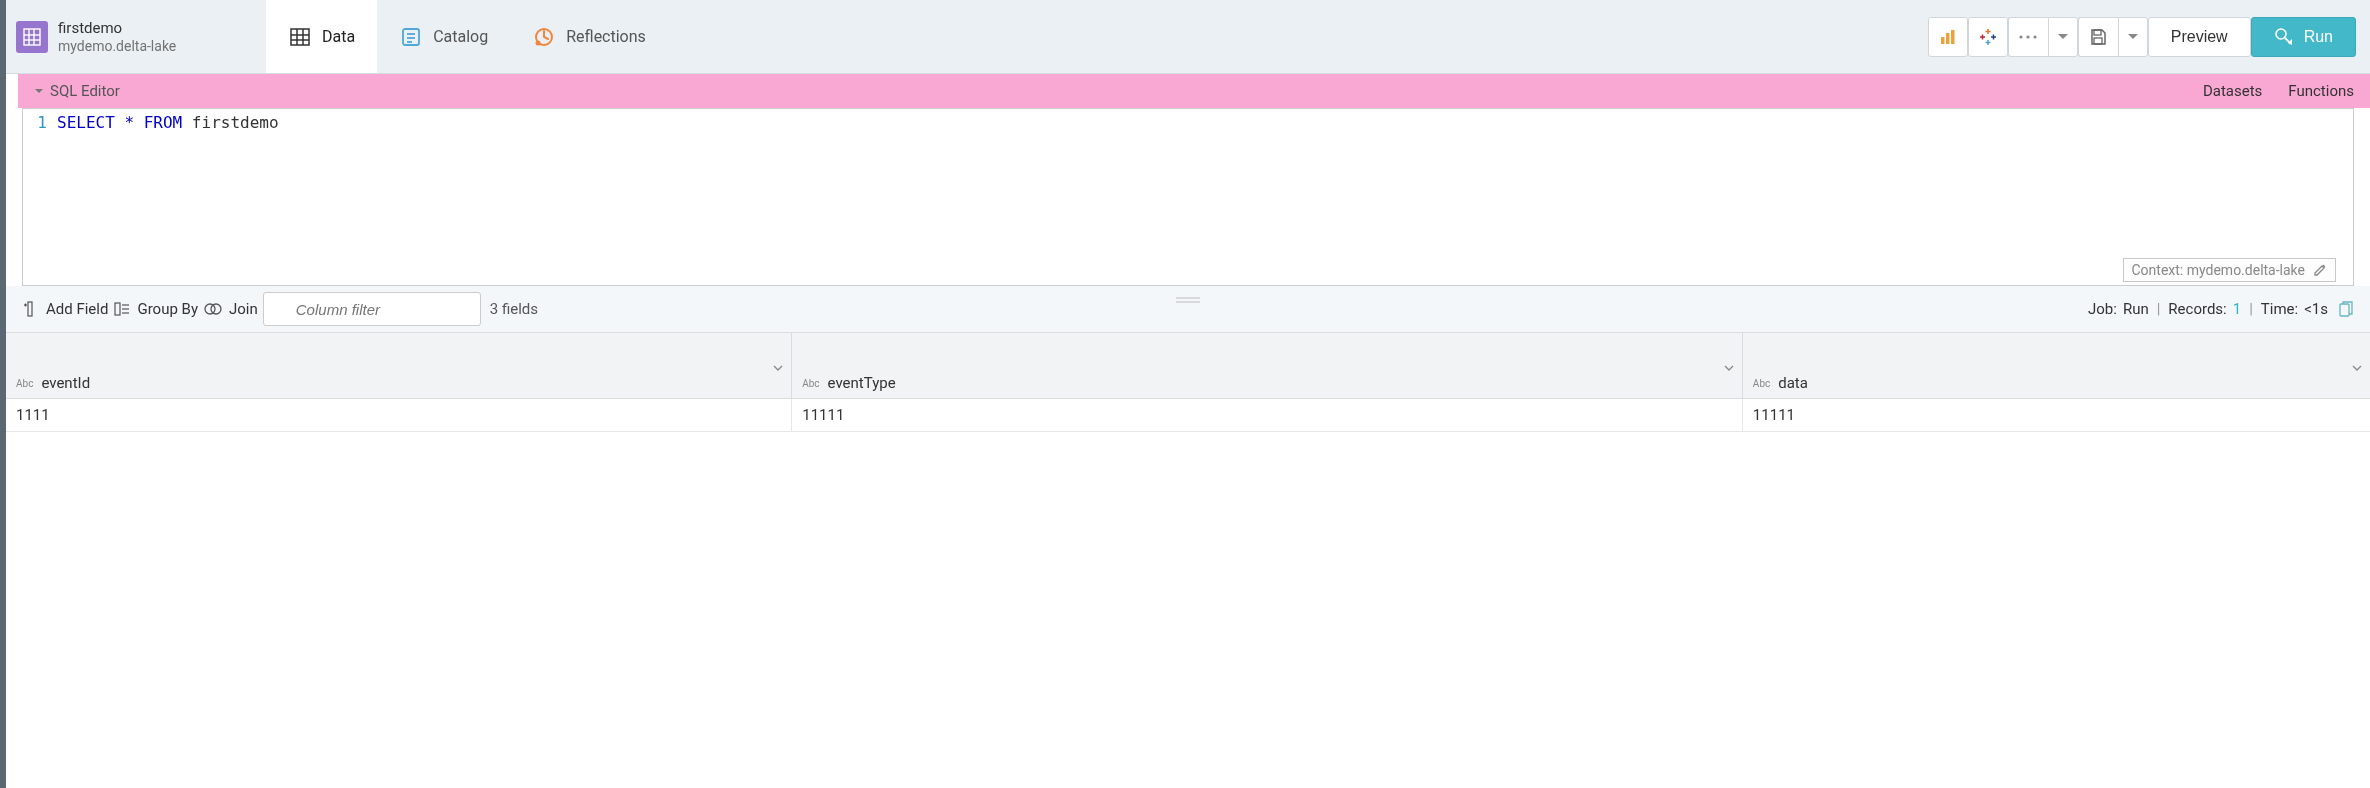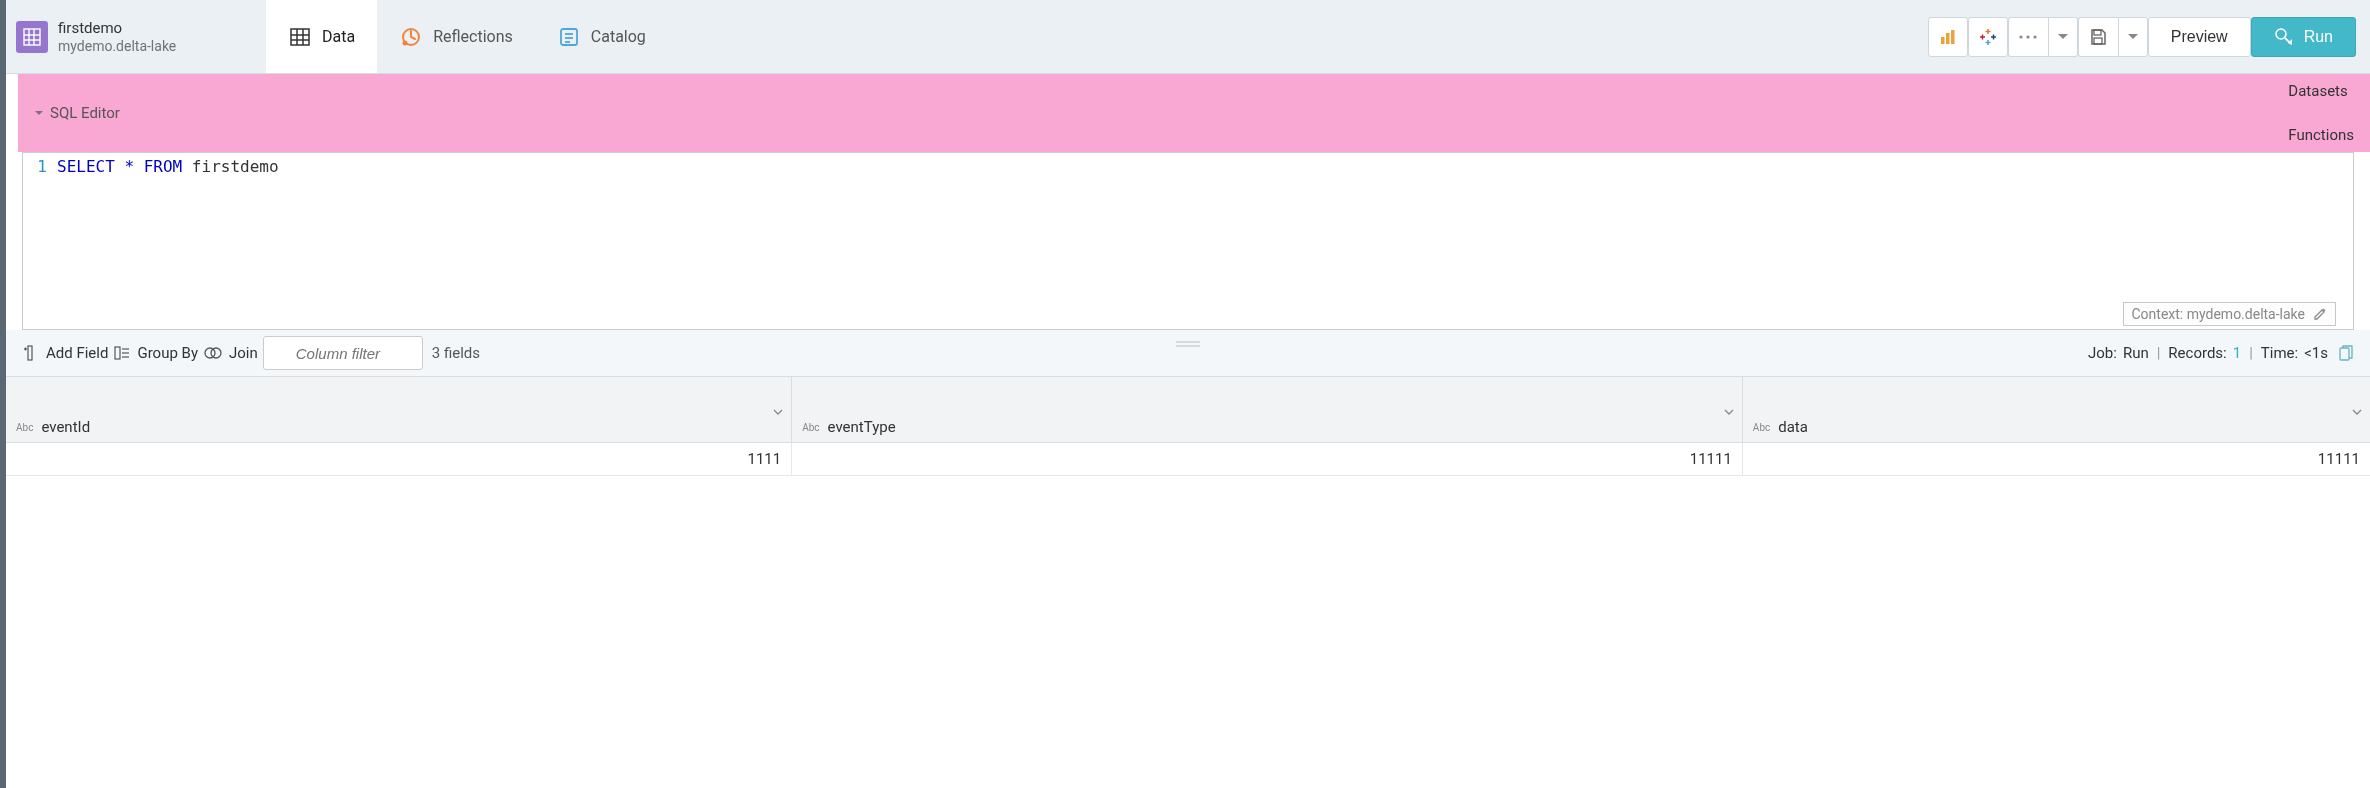--- a/index.html
+++ b/index.html
@@ -22,50 +22,50 @@
     .toolbar { display: flex; align-items: center; padding: 0 14px; }
     .tool-btn { height: 40px; min-width: 40px; border: 1px solid #d0d7dc; border-radius: 3px; background: #fff; display: inline-flex; align-items: center; justify-content: center; cursor: pointer; }
     .split-btn { display: inline-flex; }
     .split-btn .tool-btn:first-child { border-radius: 3px 0 0 3px; border-right: none; }
     .split-btn .tool-btn:last-child { border-radius: 0 3px 3px 0; min-width: 30px; }
     .preview-btn { padding: 0 22px; font-size: 16px; color: #333; }
     .run-btn { padding: 0 22px; font-size: 16px; background: #43B8C9; color: #fff; border: 1px solid #3ba9b9; display: inline-flex; align-items: center; gap: 10px; border-radius: 3px; height: 40px; cursor: pointer; }
     
     .editor-header { display: flex; align-items: center; justify-content: space-between; padding: 8px 16px; background: #f9a8d4; margin-left: 12px; }
     .editor-title { display: flex; align-items: center; gap: 6px; font-size: 15px; color: #555; }
-    .editor-links { display: flex; gap: 26px; font-size: 15px; color: #333; flex-direction: column; }
+    .editor-links { display: flex; gap: 26px; font-size: 15px; color: #333; }
     .editor-links span { cursor: pointer; }
     
     .sql-editor { border: 1px solid #ccc; margin: 0 16px; position: relative; height: 178px; background: #fff; }
     .sql-line { display: flex; padding: 4px 6px; font-family: "Menlo", "Consolas", monospace; font-size: 16px; }
     .line-num { width: 28px; text-align: right; color: #2A94C5; padding-right: 10px; }
     .sql-code { white-space: pre; }
     .kw { color: #0000C8; }
     .op { color: #0000C8; }
     .context-label { position: absolute; right: 17px; bottom: 3px; border: 1px solid #c8c8c8; padding: 3px 8px; font-size: 14px; color: #888; display: flex; align-items: center; gap: 8px; background: #fdfdfd; }
     
     .results-bar { display: flex; align-items: center; padding: 6px 16px; gap: 5px; background: #f3f7fa; position: relative; }
     .action-btn { display: flex; align-items: center; gap: 6px; font-size: 15px; color: #333; cursor: pointer; }
-    .filter-input { border: 1px solid #ccc; border-radius: 3px; height: 34px; padding: 0 10px 0 32px; width: 160px; font-size: 15px; font-style: italic; color: #999; background: #fff; position: relative; }
+    .filter-input { border: 1px solid #ccc; border-radius: 3px; height: 34px; padding: 0 10px 0 32px; width: 218px; font-size: 15px; font-style: italic; color: #999; background: #fff; position: relative; }
     .filter-wrap { position: relative; }
     .filter-wrap svg { position: absolute; left: 8px; top: 50%; transform: translateY(-50%); }
     .fields-count { font-size: 15px; color: #555; margin-left: 4px; }
     .drag-handle { position: absolute; left: 50%; transform: translateX(-50%); top: 4px; }
     .results-spacer { flex: 1; }
     .job-info { font-size: 15px; color: #333; display: flex; gap: 6px; }
     .job-info .link { color: #333; }
     .job-info .num { color: #29B5C3; }
     .divider-v { color: #999; margin: 0 2px; }
     
     .table { width: 100%; border-collapse: collapse; }
     .table th { background: #f1f3f4; border: 1px solid #d8dde1; text-align: left; font-weight: normal; padding: 6px 10px; position: relative; }
     .table th .th-content { display: flex; align-items: center; gap: 8px; font-size: 15px; margin-top: 35px; }
     .abc { font-size: 10px; color: #888; }
     .th-caret { position: absolute; right: 8px; top: 50%; transform: translateY(-50%); }
-    .table td { border: 1px solid #e5e8ea; border-top: none; padding: 7px 10px; font-size: 15px; color: #333; text-align: right; }
+    .table td { border: 1px solid #e5e8ea; border-top: none; padding: 7px 10px; font-size: 15px; color: #333; }
     .table th:first-child, .table td:first-child { border-left: none; }
     .table th:last-child, .table td:last-child { border-right: none; }
     
     .left-rail { width: 6px; background: #5a6872; position: fixed; left: 0; top: 0; bottom: 0; }
     .main { margin-left: 6px; }
     
     .chev-down { width: 0; height: 0; border-left: 5px solid transparent; border-right: 5px solid transparent; border-top: 5px solid #888; display: inline-block; }
   </style>
 </head>
 <body>
@@ -99,34 +99,34 @@
               <line x1="3" y1="10" x2="21" y2="10"></line>
               <line x1="3" y1="15" x2="21" y2="15"></line>
               <line x1="9" y1="4" x2="9" y2="20"></line>
               <line x1="15" y1="4" x2="15" y2="20"></line>
             </g>
           </svg>
         <span class="tab-label">Data</span>
       </div>
       <div class="tab">
         <svg width="24" height="24" viewBox="0 0 24 24">
-            <circle cx="12" cy="12" r="8" stroke="#F0863E" stroke-width="2" fill="none"></circle>
-            <path d="M12 6 L12 12 L16 14" stroke="#F0863E" stroke-width="2" fill="none" stroke-linecap="round"></path>
-            <circle cx="6" cy="18" r="2.5" fill="#F0863E"></circle>
-          </svg>
-        <span class="tab-label">Reflections</span>
-      </div>
-      <div class="tab">
-        <svg width="24" height="24" viewBox="0 0 24 24">
             <rect x="4" y="4" width="16" height="16" rx="2" stroke="#4FA8D8" stroke-width="1.8" fill="none"></rect>
             <line x1="8" y1="9" x2="16" y2="9" stroke="#4FA8D8" stroke-width="1.8"></line>
             <line x1="8" y1="13" x2="16" y2="13" stroke="#4FA8D8" stroke-width="1.8"></line>
             <line x1="8" y1="17" x2="13" y2="17" stroke="#4FA8D8" stroke-width="1.8"></line>
           </svg>
         <span class="tab-label">Catalog</span>
+      </div>
+      <div class="tab">
+        <svg width="24" height="24" viewBox="0 0 24 24">
+            <circle cx="12" cy="12" r="8" stroke="#F0863E" stroke-width="2" fill="none"></circle>
+            <path d="M12 6 L12 12 L16 14" stroke="#F0863E" stroke-width="2" fill="none" stroke-linecap="round"></path>
+            <circle cx="6" cy="18" r="2.5" fill="#F0863E"></circle>
+          </svg>
+        <span class="tab-label">Reflections</span>
       </div>
     </div>
     <div class="topbar-spacer"></div>
     <div class="toolbar">
       <button class="tool-btn">
         <svg width="20" height="20" viewBox="0 0 20 20">
             <rect x="3" y="10" width="3.5" height="7" fill="#E8A33D"></rect>
             <rect x="8" y="6" width="3.5" height="11" fill="#E8A33D"></rect>
             <rect x="13" y="3" width="3.5" height="14" fill="#E8A33D"></rect>
           </svg>

